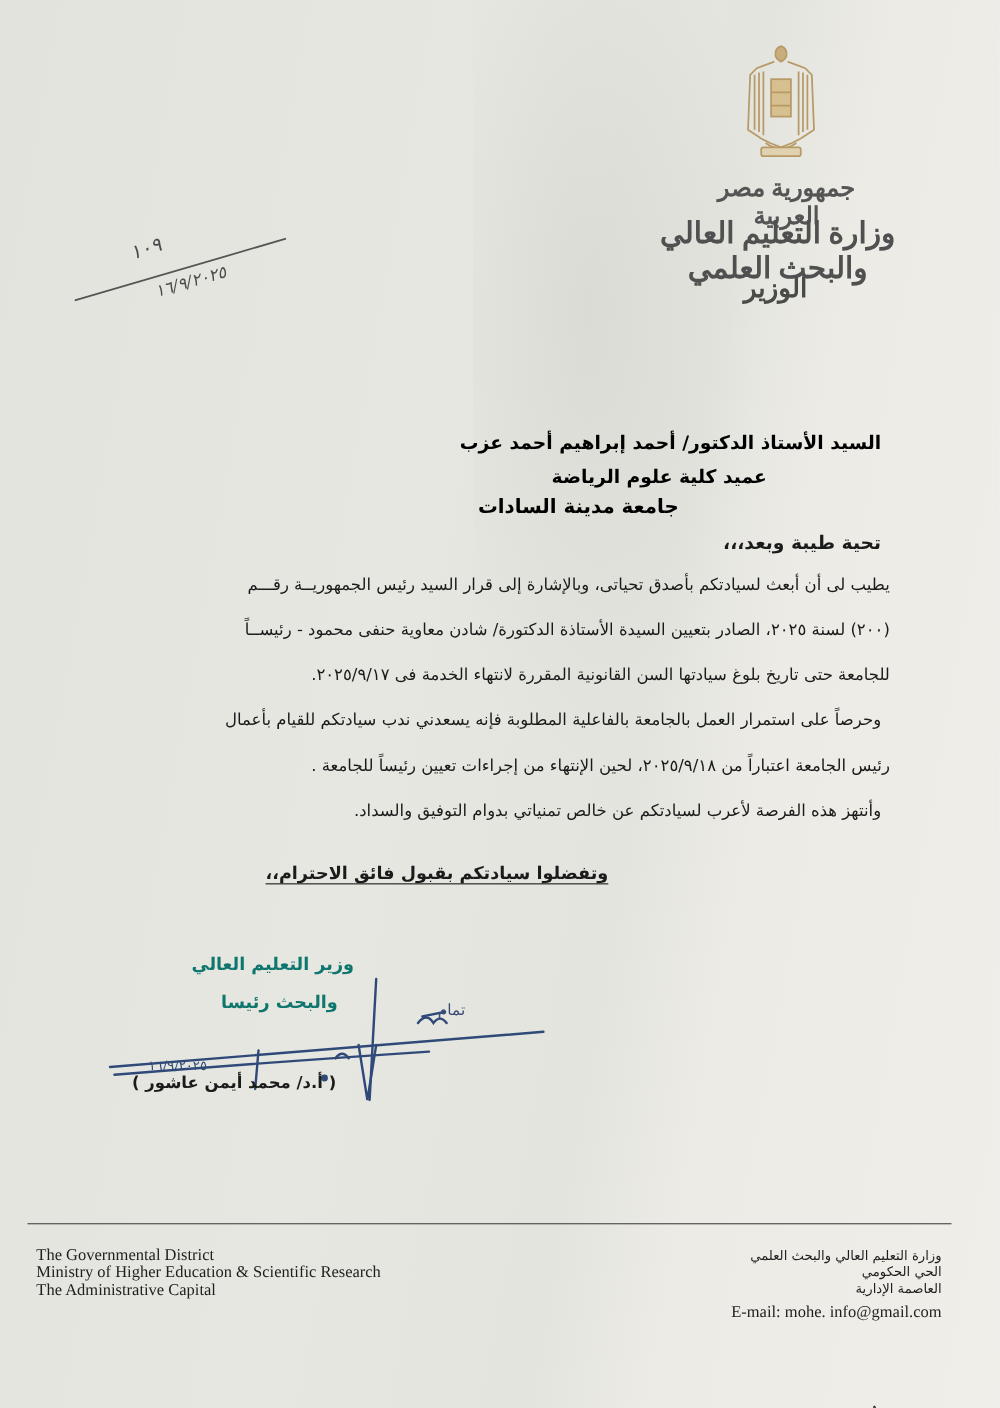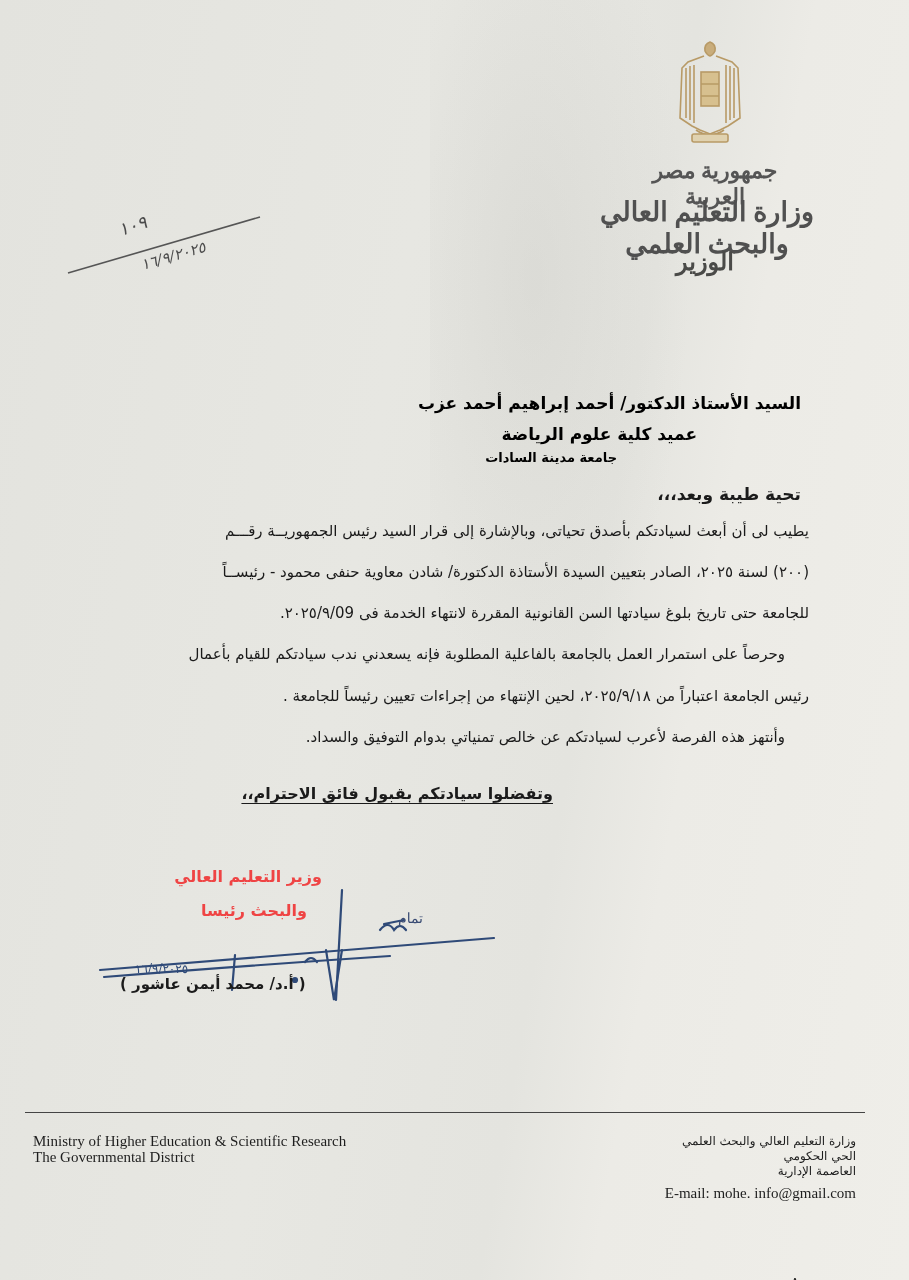--- a/index.html
+++ b/index.html
@@ -27,29 +27,29 @@
   #hdr-minister { left:630px; top:248px; width:150px; font-size:24px; font-weight:bold; letter-spacing:8px; color:#4a4a48; }
 
   
   #hw-note { left:60px; top:195px; width:215px; height:95px; }
   .hw { font-family:"DejaVu Serif", serif; font-style:italic; color:#4c4c4c; position:absolute; }
 
   
   .addr { font-weight:bold; font-size:17px; color:#000000; }
   #addr-1 { right:108px; top:393px; }
   #addr-2 { right:212px; top:424px; }
-  #addr-3 { right:292px; top:450px; font-size:13px; }
+  #addr-3 { right:292px; top:450px; font-size:18px; }
 
   #greeting { right:108px; top:484px; font-weight:bold; font-size:17px; }
   .para { position:absolute; right:100px; font-size:15px; direction:rtl; white-space:nowrap; color:#1a1a1a; }
-  .indent { right:124px; }
+  .indent { right:108px; }
   #closing { right:356px; top:784px; font-weight:bold; font-size:16px; text-decoration:underline; text-underline-offset:4px; }
 
   
-  .sig-title { font-weight:bold; font-size:16px; color:#ef4444; }
+  .sig-title { font-weight:bold; font-size:16px; color:#0f766e; }
   #sig-1 { left:158px; top:867px; width:180px; text-align:center; }
   #sig-2 { left:184px; top:901px; width:140px; text-align:center; }
   #sig-name { left:120px; top:975px; width:210px; text-align:left; font-size:15px; font-weight:bold; }
   #sig-strokes { left:90px; top:880px; width:420px; height:130px; }
 
   
   #footer-rule { left:25px; top:1112px; width:840px; height:0; border-top:1.5px solid #444; }
   .foot-en { font-family:"Liberation Serif", serif; font-size:15px; line-height:16px; color:#1e1e1e; }
   #footer-en { left:33px; top:1133px; }
   #footer-ar { right:53px; top:1134px; font-family:"DejaVu Serif", serif; font-size:12px; line-height:15px; color:#1e1e1e; }
@@ -86,21 +86,21 @@
 </div>
 
 <div id="addr-1" class="abs rtl addr">السيد الأستاذ الدكتور/ أحمد إبراهيم أحمد عزب</div>
 <div id="addr-2" class="abs rtl addr">عميد كلية علوم الرياضة</div>
 <div id="addr-3" class="abs rtl addr">جامعة مدينة السادات</div>
 
 <div id="greeting" class="abs rtl">تحية طيبة وبعد،،،</div>
 
 <div class="para" style="top:522px;">يطيب لى أن أبعث لسيادتكم بأصدق تحياتى، وبالإشارة إلى قرار السيد رئيس الجمهوريــة رقـــم</div>
 <div class="para" style="top:563px;">(٢٠٠) لسنة ٢٠٢٥، الصادر بتعيين السيدة الأستاذة الدكتورة/ شادن معاوية حنفى محمود - رئيســاً</div>
-<div class="para" style="top:604px;">للجامعة حتى تاريخ بلوغ سيادتها السن القانونية المقررة لانتهاء الخدمة فى ٢٠٢٥/٩/09.</div>
+<div class="para" style="top:604px;">للجامعة حتى تاريخ بلوغ سيادتها السن القانونية المقررة لانتهاء الخدمة فى ٢٠٢٥/٩/١٧.</div>
 
 <div class="para indent" style="top:645px;">وحرصاً على استمرار العمل بالجامعة بالفاعلية المطلوبة فإنه يسعدني ندب سيادتكم للقيام بأعمال</div>
 <div class="para" style="top:687px;">رئيس الجامعة اعتباراً من ٢٠٢٥/٩/١٨، لحين الإنتهاء من إجراءات تعيين رئيساً للجامعة .</div>
 
 <div class="para indent" style="top:728px;">وأنتهز هذه الفرصة لأعرب لسيادتكم عن خالص تمنياتي بدوام التوفيق والسداد.</div>
 
 <div id="closing" class="abs rtl">وتفضلوا سيادتكم بقبول فائق الاحترام،،</div>
 
 <div id="sig-1" class="abs rtl sig-title">وزير التعليم العالي</div>
 <div id="sig-2" class="abs rtl sig-title">والبحث رئيسا</div>
@@ -118,22 +118,23 @@
   </g>
 </svg>
 <div class="hw abs" style="left:398px;top:910px;font-size:14px;color:#3a4c74;font-style:normal;">تمام</div>
 <div class="hw abs" style="left:135px;top:962px;font-size:12px;color:#2f4a78;font-style:normal;">١٦/٩/٢٠٢٥</div>
 
 <div id="sig-name" class="abs rtl">( أ.د/ محمد أيمن عاشور )</div>
 
 <div id="footer-rule" class="abs"></div>
 
 <div id="footer-en" class="abs foot-en">
+  <div>The Governmental District</div>
   <div>Ministry of Higher Education &amp; Scientific Research</div>
-  <div>The Governmental District</div>
+  <div>The Administrative Capital</div>
 </div>
 
 <div id="footer-ar" class="abs rtl">
   <div>وزارة التعليم العالي والبحث العلمي</div>
   <div>الحي الحكومي</div>
   <div>العاصمة الإدارية</div>
 </div>
 <div id="footer-email" class="abs">E-mail: mohe. info@gmail.com</div>
 <div id="footer-ayman" class="abs">Ayman</div>
 

